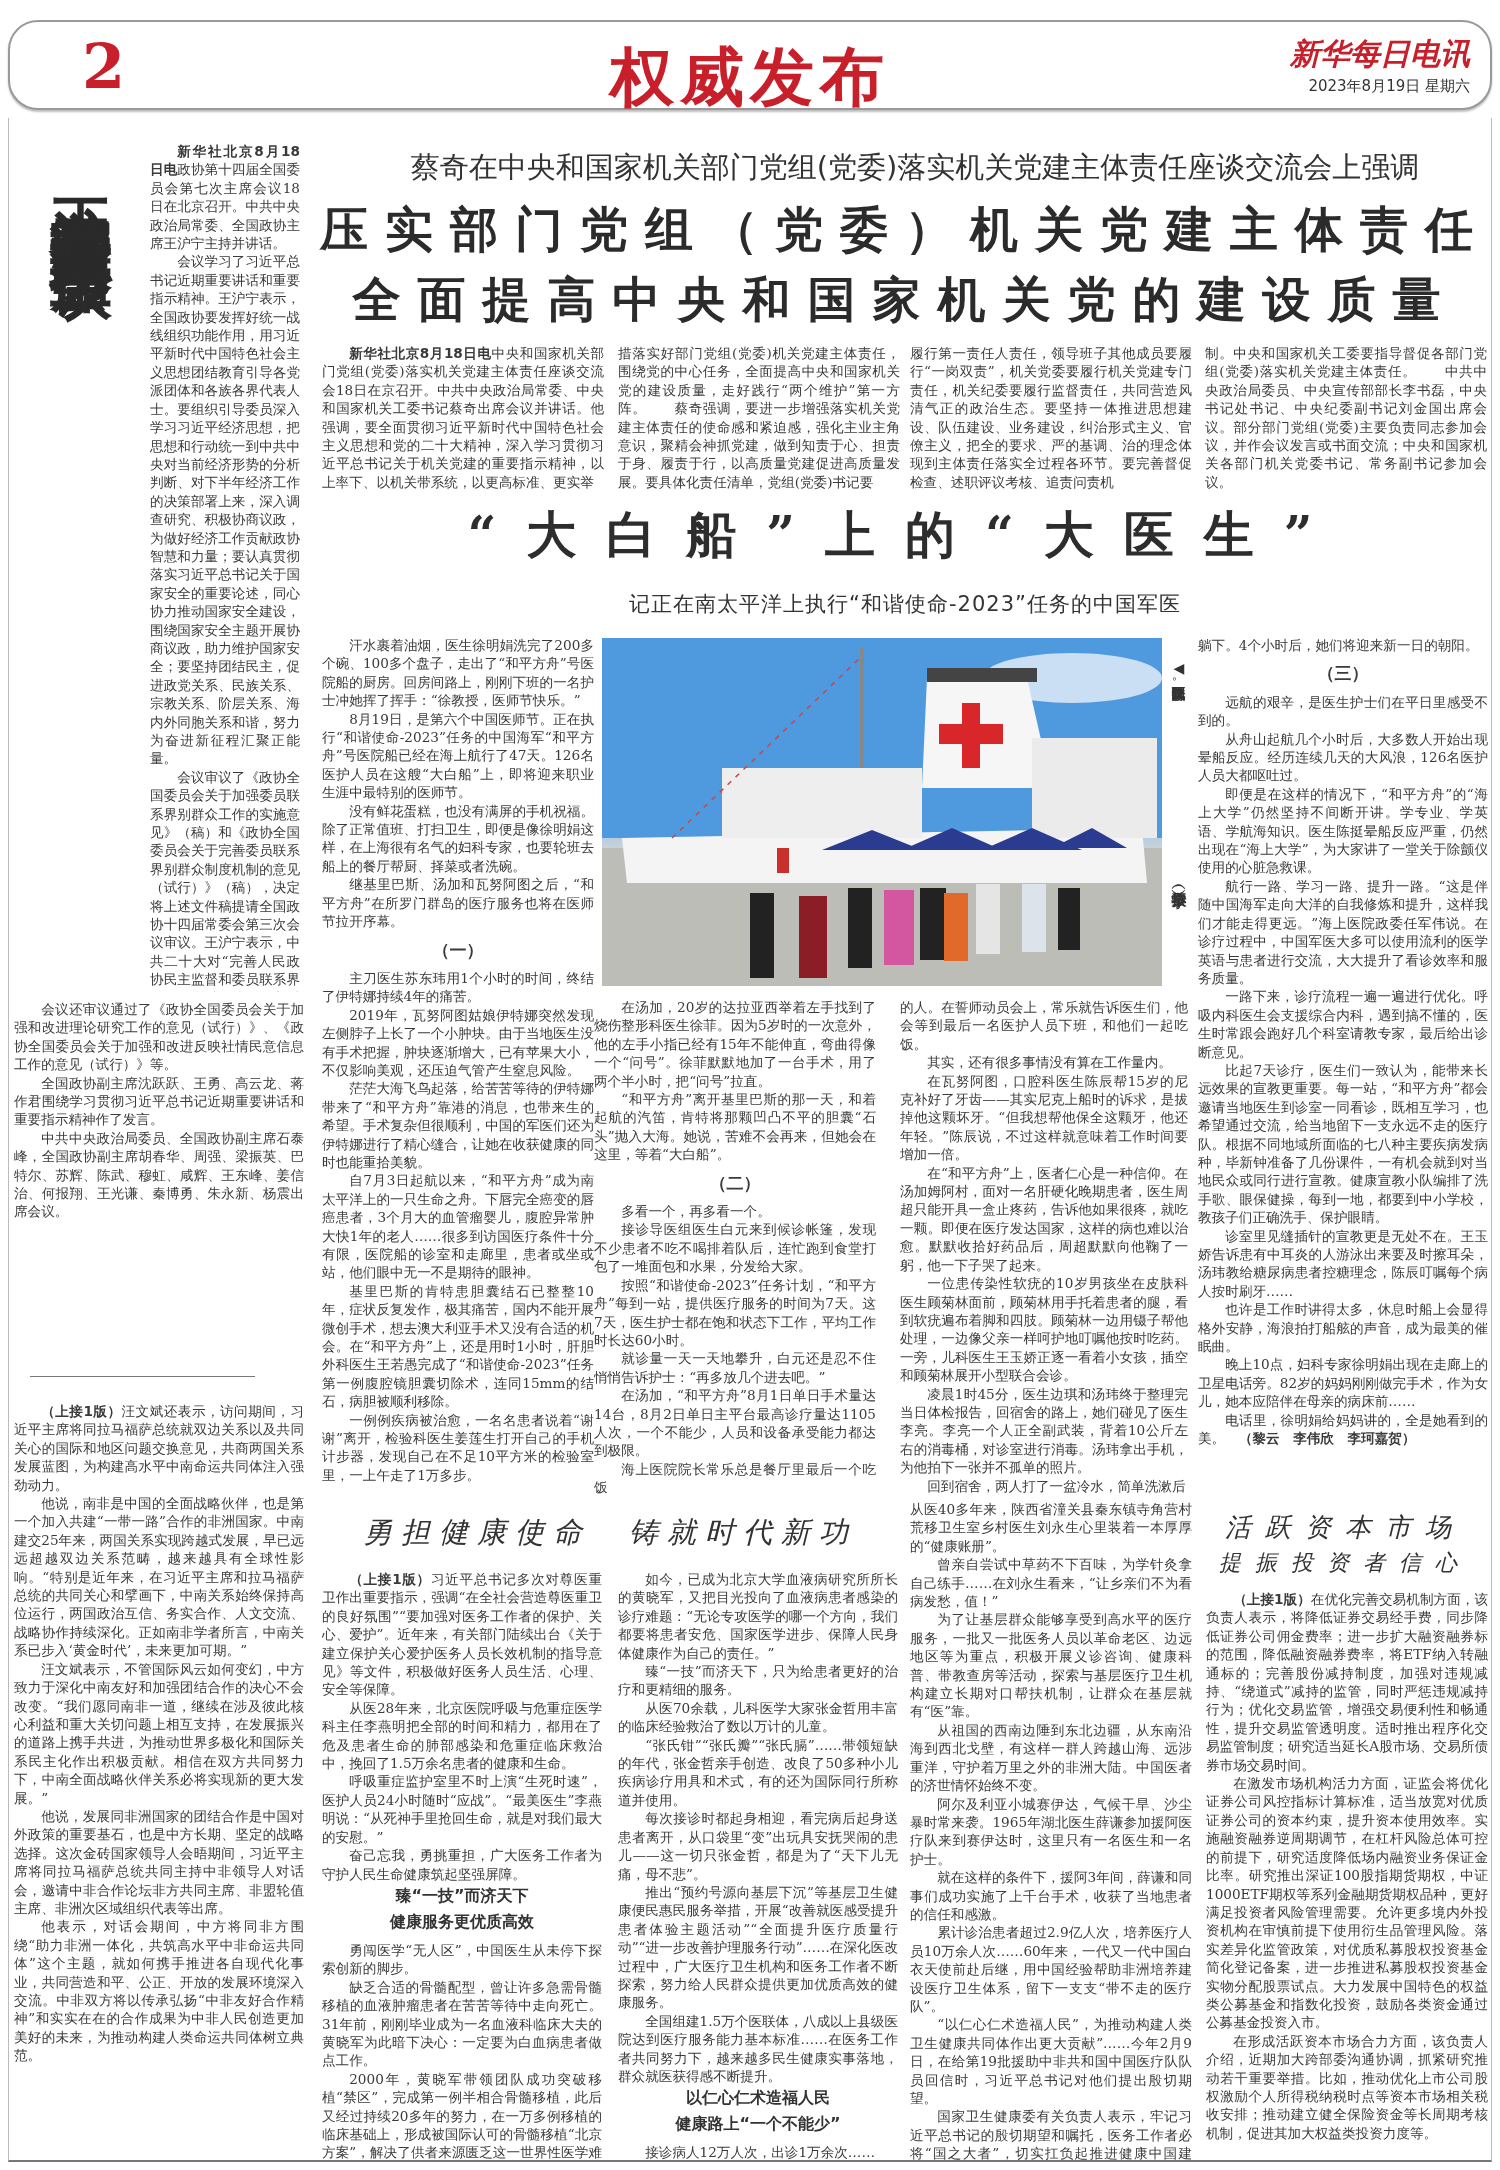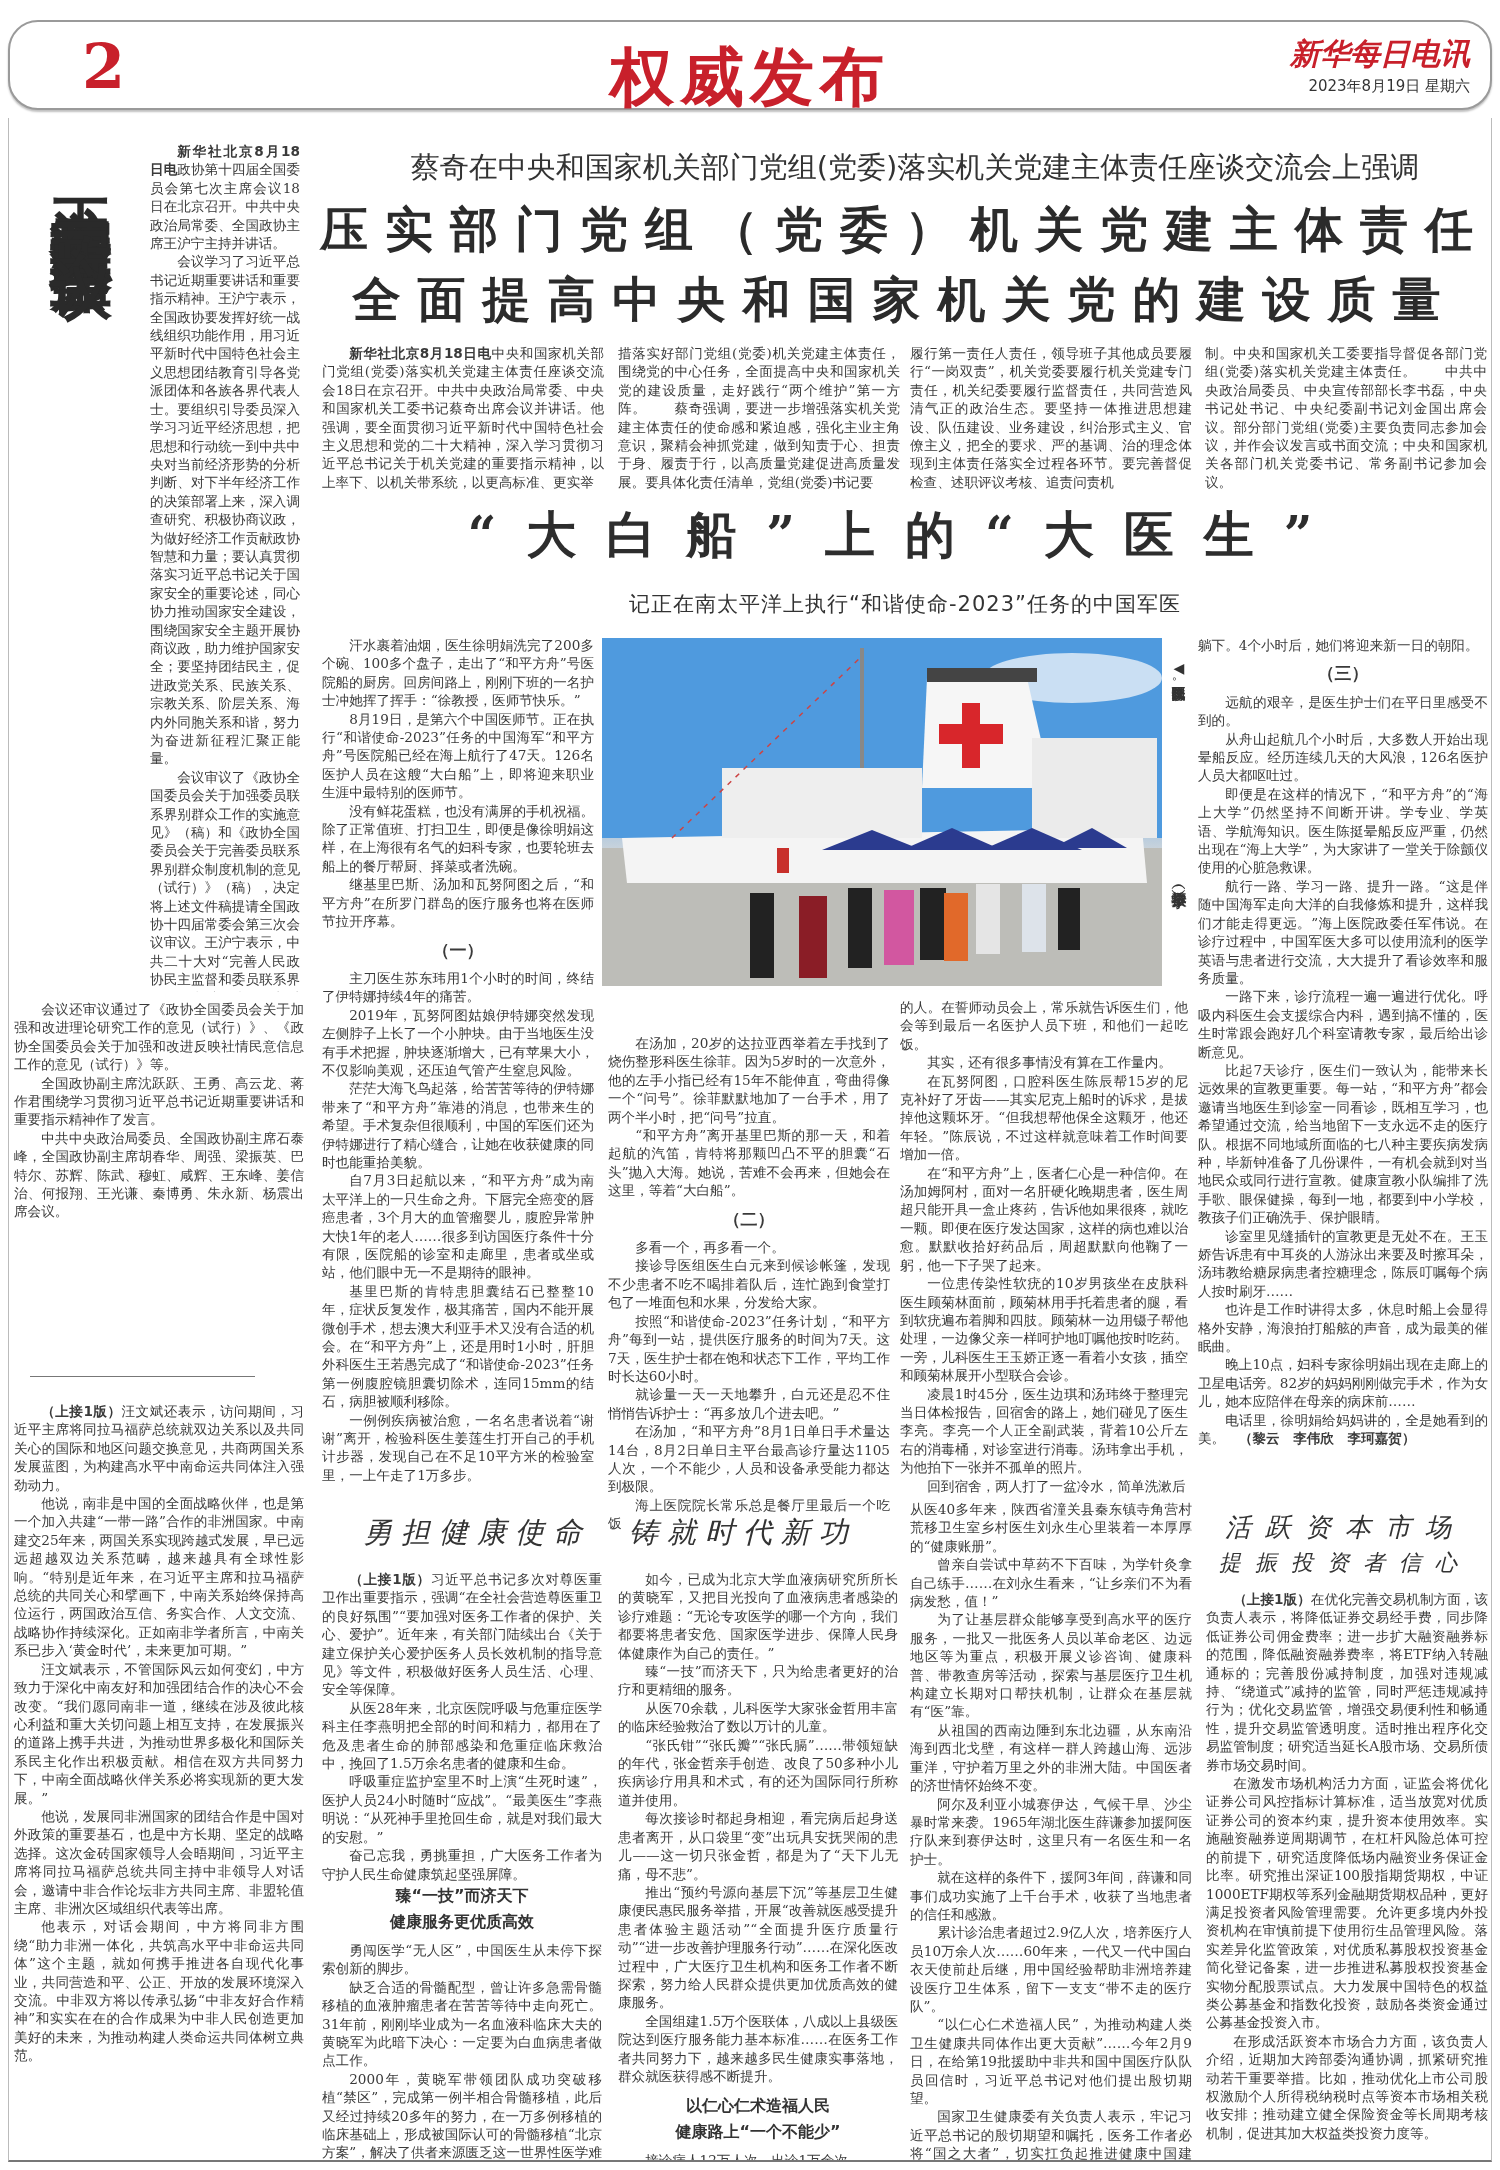--- a/index.html
+++ b/index.html
@@ -143,21 +143,21 @@
       <rect x="342" y="255" width="24" height="68" fill="#e1692a"></rect>
       <rect x="374" y="246" width="24" height="70" fill="#e5e5e5"></rect>
       <rect x="420" y="246" width="24" height="68" fill="#dde3ea"></rect>
       <rect x="456" y="250" width="22" height="62"></rect>
     </g>
   </svg>
 </div>
 <div class="photo-caption">◀瓦努阿图民众排队就诊。</div>
 <div class="photo-credit">（黎宇摄）</div>
 
-<div class="col-text" style="left:608px; top:998px; width:282px; height:500px;margin-top:36px;">
+<div class="col-text" style="left:594px; top:998px; width:282px; height:500px;">
   <p>在汤加，20岁的达拉亚西举着左手找到了烧伤整形科医生徐菲。因为5岁时的一次意外，他的左手小指已经有15年不能伸直，弯曲得像一个“问号”。徐菲默默地加了一台手术，用了两个半小时，把“问号”拉直。</p>
   <p>“和平方舟”离开基里巴斯的那一天，和着起航的汽笛，肯特将那颗凹凸不平的胆囊“石头”抛入大海。她说，苦难不会再来，但她会在这里，等着“大白船”。</p>
   <div class="sec-mark">（二）</div>
   <p>多看一个，再多看一个。</p>
   <p>接诊导医组医生白元来到候诊帐篷，发现不少患者不吃不喝排着队后，连忙跑到食堂打包了一堆面包和水果，分发给大家。</p>
   <p>按照“和谐使命-2023”任务计划，“和平方舟”每到一站，提供医疗服务的时间为7天。这7天，医生护士都在饱和状态下工作，平均工作时长达60小时。</p>
   <p>就诊量一天一天地攀升，白元还是忍不住悄悄告诉护士：“再多放几个进去吧。”</p>
   <p>在汤加，“和平方舟”8月1日单日手术量达14台，8月2日单日主平台最高诊疗量达1105人次，一个不能少，人员和设备承受能力都达到极限。</p>
   <p>海上医院院长常乐总是餐厅里最后一个吃饭</p>
 </div>
@@ -200,21 +200,21 @@
   <p>2000年，黄晓军带领团队成功突破移植“禁区”，完成第一例半相合骨髓移植，此后又经过持续20多年的努力，在一万多例移植的临床基础上，形成被国际认可的骨髓移植“北京方案”，解决了供者来源匮乏这一世界性医学难题。</p>
 </div>
 <div class="col-text" style="left:618px; top:1570px; width:280px; height:590px;">
   <p>如今，已成为北京大学血液病研究所所长的黄晓军，又把目光投向了血液病患者感染的诊疗难题：“无论专攻医学的哪一个方向，我们都要将患者安危、国家医学进步、保障人民身体健康作为自己的责任。”</p>
   <p>臻“一技”而济天下，只为给患者更好的治疗和更精细的服务。</p>
   <p>从医70余载，儿科医学大家张金哲用丰富的临床经验救治了数以万计的儿童。</p>
   <p>“张氏钳”“张氏瓣”“张氏膈”……带领短缺的年代，张金哲亲手创造、改良了50多种小儿疾病诊疗用具和术式，有的还为国际同行所称道并使用。</p>
   <p>每次接诊时都起身相迎，看完病后起身送患者离开，从口袋里“变”出玩具安抚哭闹的患儿——这一切只张金哲，都是为了“天下儿无痛，母不悲”。</p>
   <p>推出“预约号源向基层下沉”等基层卫生健康便民惠民服务举措，开展“改善就医感受提升患者体验主题活动”“全面提升医疗质量行动”“进一步改善护理服务行动”……在深化医改过程中，广大医疗卫生机构和医务工作者不断探索，努力给人民群众提供更加优质高效的健康服务。</p>
   <p>全国组建1.5万个医联体，八成以上县级医院达到医疗服务能力基本标准……在医务工作者共同努力下，越来越多民生健康实事落地，群众就医获得感不断提升。</p>
-  <div class="inline-head" style="margin-top:8px">以仁心仁术造福人民</div>
+  <div class="inline-head" style="">以仁心仁术造福人民</div>
   <div class="inline-head" style="margin-bottom:6px">健康路上“一个不能少”</div>
   <p>接诊病人12万人次，出诊1万余次……</p>
 </div>
 <div class="col-text" style="left:910px; top:1500px; width:282px; height:660px;">
   <p style="text-indent:0">从医40多年来，陕西省潼关县秦东镇寺角营村荒移卫生室乡村医生刘永生心里装着一本厚厚的“健康账册”。</p>
   <p>曾亲自尝试中草药不下百味，为学针灸拿自己练手……在刘永生看来，“让乡亲们不为看病发愁，值！”</p>
   <p>为了让基层群众能够享受到高水平的医疗服务，一批又一批医务人员以革命老区、边远地区等为重点，积极开展义诊咨询、健康科普、带教查房等活动，探索与基层医疗卫生机构建立长期对口帮扶机制，让群众在基层就有“医”靠。</p>
   <p>从祖国的西南边陲到东北边疆，从东南沿海到西北戈壁，有这样一群人跨越山海、远涉重洋，守护着万里之外的非洲大陆。中国医者的济世情怀始终不变。</p>
   <p>阿尔及利亚小城赛伊达，气候干旱、沙尘暴时常来袭。1965年湖北医生薛谦参加援阿医疗队来到赛伊达时，这里只有一名医生和一名护士。</p>
   <p>就在这样的条件下，援阿3年间，薛谦和同事们成功实施了上千台手术，收获了当地患者的信任和感激。</p>

